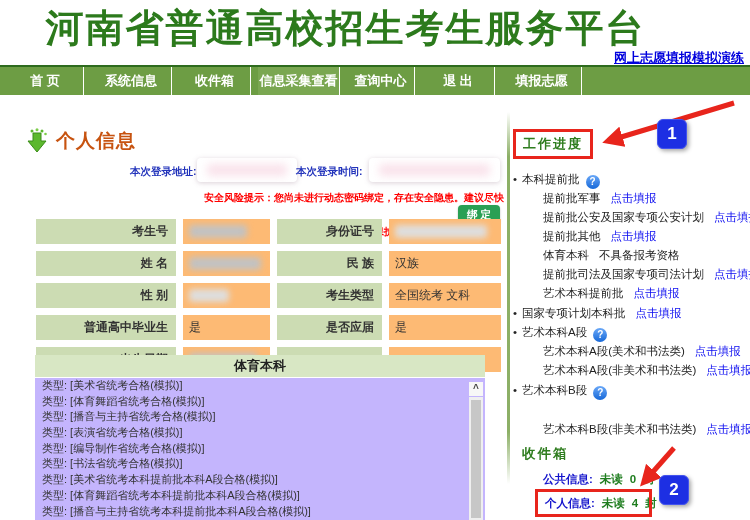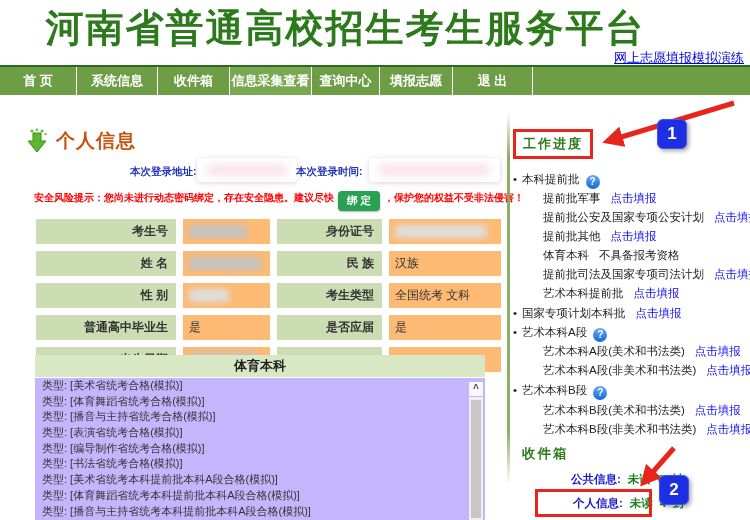--- a/index.html
+++ b/index.html
@@ -2,51 +2,51 @@
 <html><head>
 <meta charset="utf-8">
 <style>
   * { margin:0; padding:0; box-sizing:border-box; }
   body { font-family:"Liberation Sans","DejaVu Sans",sans-serif; background:#fff; }
   .screen { position:relative; width:750px; height:520px; background:#fff; overflow:hidden; }
 
   
   .site-title { position:absolute; top:3px; left:0; width:691px; text-align:center;
     font-size:38px; font-weight:bold; color:#2c7a1c; letter-spacing:2px; white-space:nowrap; }
-  .mode-link { position:absolute; top:49px; right:6px; font-size:13px; font-weight:normal;
+  .mode-link { position:absolute; top:49px; right:6px; font-size:13px; font-weight:bold;
     color:#0000dd; text-decoration:underline; cursor:pointer; }
 
   
   .nav { position:absolute; top:65px; left:0; width:750px; height:30px; background:#6d9d44;
     border-top:2px solid #2e6b1e; display:flex; }
   .nav-item { height:100%; display:flex; align-items:center; justify-content:center;
     color:#fff; font-size:13px; font-weight:bold; border-right:1px solid #ffffff;
-    cursor:pointer; white-space:nowrap; }
+    cursor:pointer; white-space:nowrap;margin-left:7px; }
   .nav-item:nth-child(1){width:77px} .nav-item:nth-child(2){width:81px}
   .nav-item:nth-child(3){width:72px} .nav-item:nth-child(4){width:82px; background:#7aa751;}
   .nav-item:nth-child(5){width:68px} .nav-item:nth-child(6){width:73px}
   .nav-item:nth-child(7){width:80px}
 
   
   .section-head { position:absolute; top:128px; left:24px; display:flex; align-items:center; }
   .dl-icon { width:26px; height:26px; margin-right:6px; }
   .section-title { font-size:19px; font-weight:bold; color:#c75310; letter-spacing:1px; }
 
   
   .login-label { position:absolute; font-size:10.5px; font-weight:bold; color:#2233bb; top:165px; white-space:nowrap; }
   .lbl-addr { left:130px; } .lbl-time { left:296px; }
   .login-box { position:absolute; top:158px; height:24px; background:#fff; border-radius:4px;
     box-shadow:0 1px 5px rgba(150,120,140,.35); overflow:hidden; }
   .box-addr { left:197px; width:100px; } .box-time { left:369px; width:131px; }
   .pink-blob { position:absolute; top:6px; left:10px; right:10px; height:12px;
     background:#f3bfd2; opacity:.45; filter:blur(4px); border-radius:4px; }
 
   
-  .warning { position:absolute; top:191px; left:34px; width:470px; display:flex; align-items:flex-start;
-    font-size:10px; font-weight:bold; color:#ff0000; white-space:nowrap; }
+  .warning { position:absolute; top:191px; left:34px; width:470px; display:flex; align-items:flex-end;
+    font-size:10px; font-weight:bold; color:#ff0000; white-space:nowrap;flex-direction:column; }
   .bind-btn { display:inline-block; background:#2aa054; color:#fff; font-size:10.5px; font-weight:bold;
     border:none; border-radius:4px; padding:3px 9px; margin:0 4px; cursor:pointer;
     box-shadow:0 1px 2px rgba(0,0,0,.3); }
 
   
   .profile-table { position:absolute; top:219px; left:36px; width:450px; display:grid;
     grid-template-columns:140px 87px 105px 112px; grid-auto-rows:25px; gap:7px; }
   .cell { display:flex; align-items:center; font-size:12px; color:#333; overflow:hidden; }
   .cell-label { background:#ccdcb3; justify-content:flex-end; padding-right:8px; font-weight:bold; }
   .cell-value { background:#fdba74; padding-left:6px; }
@@ -77,21 +77,21 @@
   .bullet { margin-right:5px; color:#222; }
   .cta { color:#0a0af0; margin-left:10px; cursor:pointer;margin-top:44px; }
   .note { margin-left:10px; color:#222; }
   .help-icon { display:inline-block; width:14px; height:14px; margin-left:6px; border-radius:50%;
     background:linear-gradient(#6aa8f8,#1668d8); color:#fff; font-size:10px; font-weight:bold;
     text-align:center; line-height:14px; vertical-align:-2px; cursor:pointer; }
 
   .inbox-title { position:absolute; left:522px; top:445px; font-size:13.5px; font-weight:bold;
     color:#2f7d1f; letter-spacing:2px; }
   .inbox-row { position:absolute; white-space:nowrap; font-size:11.5px; font-weight:bold; }
-  .inbox-label { color:#1414cc; cursor:pointer;margin-left:28px; }
+  .inbox-label { color:#1414cc; cursor:pointer; }
   .inbox-green { color:#1e7d1e; margin-left:7px; }
   .inbox-count { color:#1e7d1e; margin-left:7px; }
 
   
   .red-box2 { position:absolute; left:535px; top:489px; width:117px; height:28px;
     border:3px solid #e8251c; pointer-events:none; }
   .badge { position:absolute; width:30px; height:30px; background:#1d2fe3; border:1px solid #4353ee;
     border-radius:6px; color:#fff; font-size:17px; font-weight:bold; display:flex;
     align-items:center; justify-content:center; box-shadow:2px 2px 4px rgba(0,0,0,.35); }
   .badge1 { left:657px; top:119px; }
@@ -105,22 +105,22 @@
 
   <div class="site-title">河南省普通高校招生考生服务平台</div>
   <a class="mode-link">网上志愿填报模拟演练</a>
 
   <div class="nav">
     <div class="nav-item">首 页</div>
     <div class="nav-item">系统信息</div>
     <div class="nav-item">收件箱</div>
     <div class="nav-item">信息采集查看</div>
     <div class="nav-item">查询中心</div>
+    <div class="nav-item">退 出</div>
     <div class="nav-item">填报志愿</div>
-    <div class="nav-item">退 出</div>
   </div>
 
   <div class="section-head">
     <svg class="dl-icon" viewBox="0 0 26 26">
       <path d="M13 24 L4 13 L9 13 L9 5 L17 5 L17 13 L22 13 Z" fill="#5cb82e" stroke="#3a8c18" stroke-width="1"></path>
       <circle cx="8" cy="3" r="1.5" fill="#5cb82e"></circle>
         <circle cx="13" cy="1.8" r="1.5" fill="#7ccc4a"></circle>
       <circle cx="18" cy="3" r="1.5" fill="#5cb82e"></circle>
         <circle cx="21.5" cy="6" r="1.3" fill="#7ccc4a"></circle>
     </svg>
@@ -231,23 +231,20 @@
   </div>
   <div class="sb-row sb-sub" style="top:344px">
     <span>艺术本科A段(美术和书法类)</span><a class="cta">点击填报</a>
   </div>
   <div class="sb-row sb-sub" style="top:363px">
     <span>艺术本科A段(非美术和书法类)</span><a class="cta">点击填报</a>
   </div>
   <div class="sb-row sb-group" style="top:383px">
     <span class="bullet">•</span><span>艺术本科B段</span><span class="help-icon">?</span>
   </div>
-  <div class="sb-row sb-sub" style="top:403px">
-    <span>艺术本科B段(美术和书法类)</span><a class="cta">点击填报</a>
-  </div>
   <div class="sb-row sb-sub" style="top:422px">
     <span>艺术本科B段(非美术和书法类)</span><a class="cta">点击填报</a>
   </div>
 
   <div class="inbox-title">收件箱</div>
   <div class="inbox-row" style="left:543px; top:472px">
     <span class="inbox-label">公共信息:</span><span class="inbox-green">未读</span><span class="inbox-count">0</span><span class="inbox-green">封</span>
   </div>
   <div class="inbox-row" style="left:545px; top:496px">
     <span class="inbox-label">个人信息:</span><span class="inbox-green">未读</span><span class="inbox-count">4</span><span class="inbox-green">封</span>

